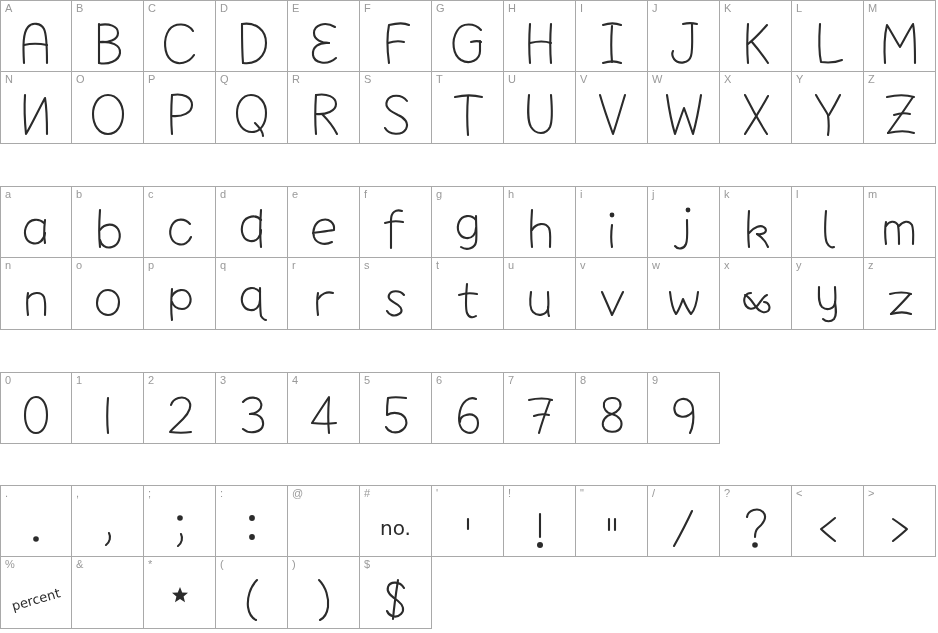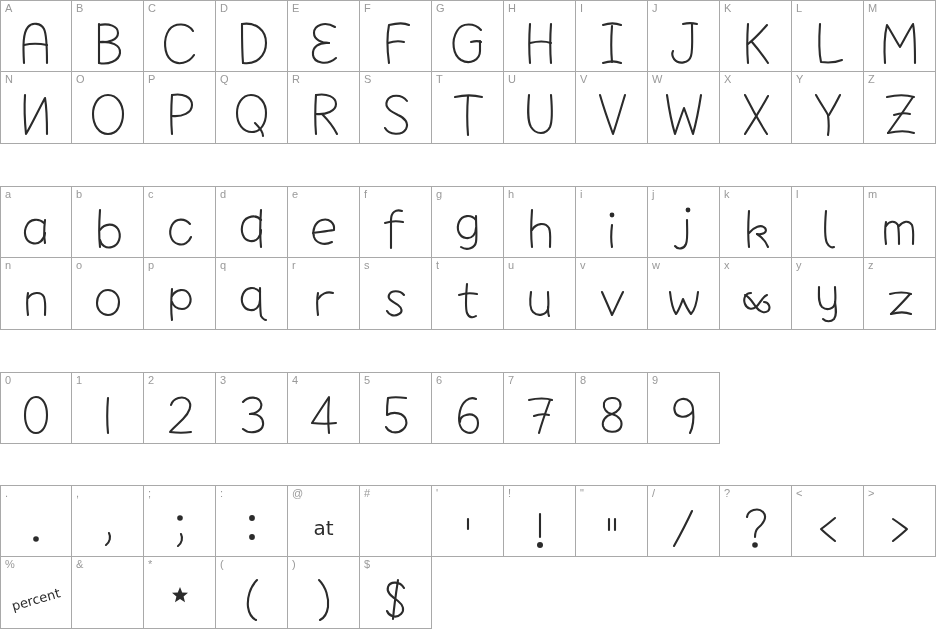--- a/index.html
+++ b/index.html
@@ -708,26 +708,26 @@
           <div class="cell-label">:</div>
           <div class="glyph">
             <svg width="16" height="44" viewBox="0 0 16 44">
               <circle class="filled" cx="8" cy="12" r="2.9"></circle>
               <circle class="filled" cx="8" cy="31" r="2.9"></circle>
             </svg>
           </div>
         </div>
         <div class="cell">
           <div class="cell-label">@</div>
-          <div class="glyph">
-            <span class="word-glyph ">at</span>
-          </div>
         </div>
         <div class="cell">
           <div class="cell-label">#</div>
+          <div class="glyph">
+            <span class="word-glyph ">no.</span>
+          </div>
         </div>
         <div class="cell">
           <div class="cell-label">'</div>
           <div class="glyph">
             <svg width="12" height="30" viewBox="0 0 12 30">
               <path d="M6 6 C6 11 6 14 6 16" stroke-width="2.4"></path>
             </svg>
           </div>
         </div>
         <div class="cell">

